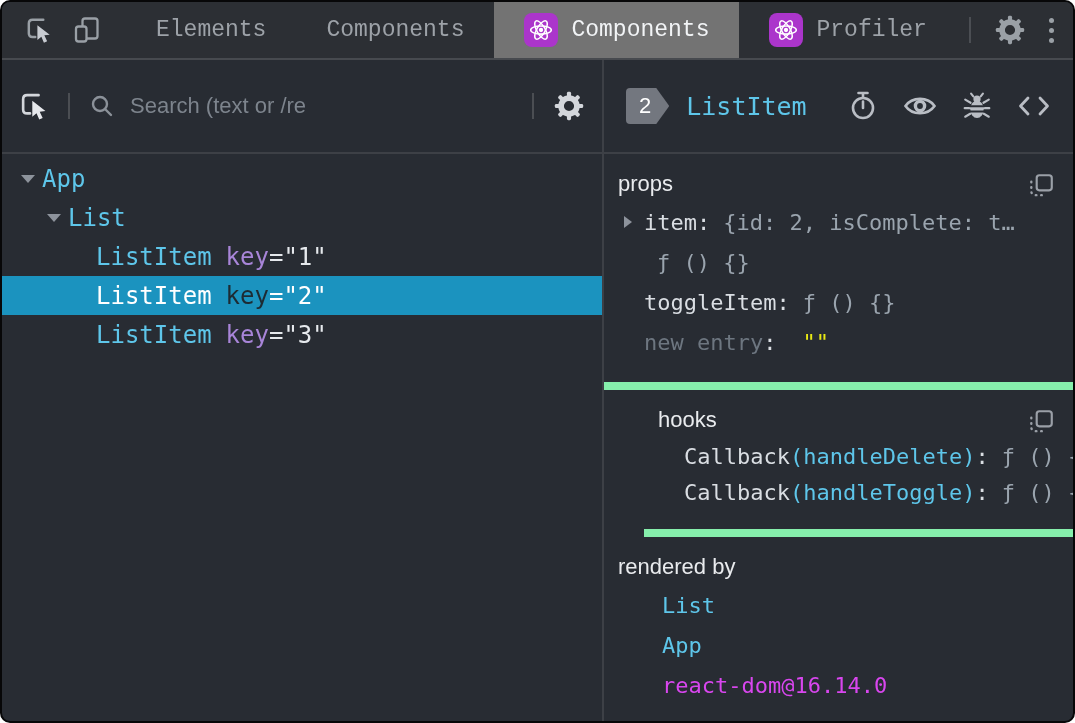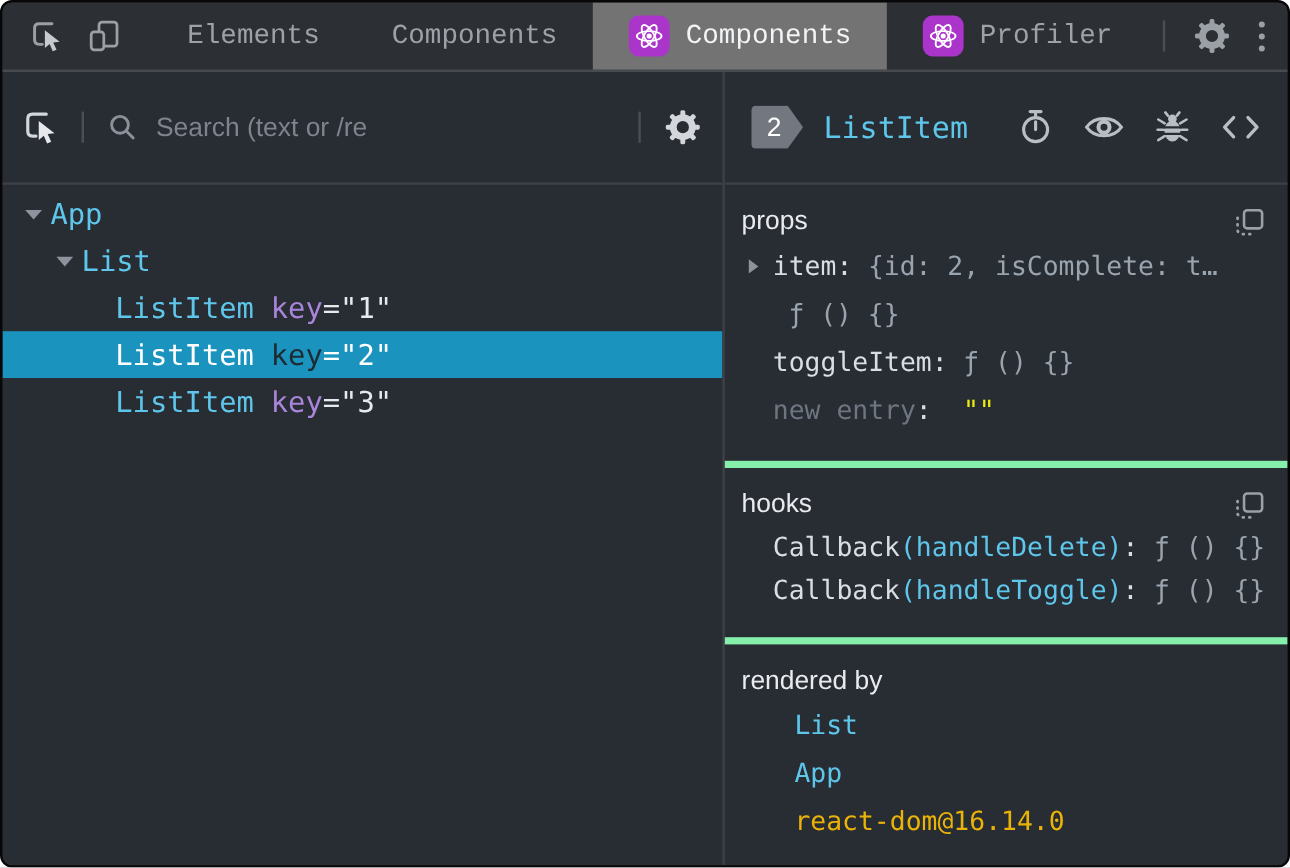--- a/index.html
+++ b/index.html
@@ -80,23 +80,23 @@
     background:#73777f; color:#ffffff; font-size:22px;
     height:36px; display:flex; align-items:center;
     padding:0 18px 0 13px;
     clip-path: polygon(0 0, calc(100% - 13px) 0, 100% 50%, calc(100% - 13px) 100%, 0 100%);
     border-radius:4px;
   }
   .comp-title { font-family:"DejaVu Sans Mono", monospace; font-size:25px; color:#5ec6ea; margin-left:17px; }
   .rh-icons { margin-left:auto; display:flex; align-items:center; gap:25px; }
 
   
-  .section { border-bottom:6px solid #86efac; padding:12px 14px 0 12px; position:relative; }
+  .section { border-bottom:8px solid #86efac; padding:12px 14px 0 12px; position:relative; }
   .section-props { height:236px; flex:0 0 236px; }
-  .section-hooks { height:147px; flex:0 0 147px; }
+  .section-hooks { height:147px; flex:0 0 147px;margin-left:40px; }
   .section-rendered { flex:1; border-bottom:none; }
   .section-title { font-size:22px; color:#e9ebee; height:36px; display:flex; align-items:center; padding-left:2px; }
   .copy-btn { position:absolute; top:18px; right:18px; cursor:pointer; }
 
   .kv {
     font-family:"DejaVu Sans Mono", monospace; font-size:22px;
     height:40px; display:flex; align-items:center;
     padding-left:28px; position:relative; white-space:pre;
   }
   .kv.h36 { height:36px; }
@@ -107,21 +107,21 @@
   }
   .k  { color:#dadee3; }
   .k.muted { color:#6d7680; }
   .colon { color:#dadee3; }
   .v  { color:#9aa4ae; margin-left:13px; }
   .v.yellow { color:#e9e914; margin-left:26px; }
   .hname { color:#5ec6ea; }
 
   .rb-row { font-family:"DejaVu Sans Mono", monospace; font-size:22px; height:40px; display:flex; align-items:center; padding-left:46px; }
   .rb-link { color:#5ec6ea; cursor:pointer; }
-  .rb-runtime { color:#eab308; }
+  .rb-runtime { color:#d946ef; }
 
   svg { display:block; }
 </style>
 </head>
 <body>
 
 <div class="window">
 
   <div class="topbar">
     <div class="tb-icons">

